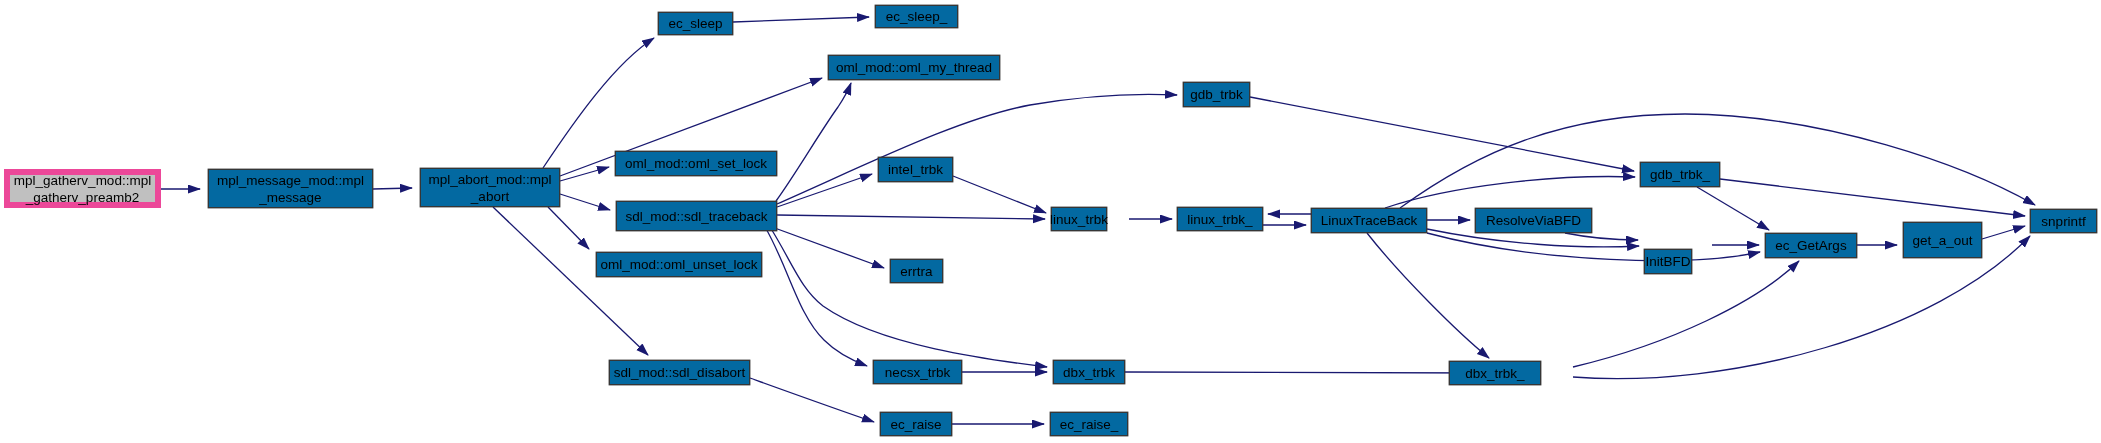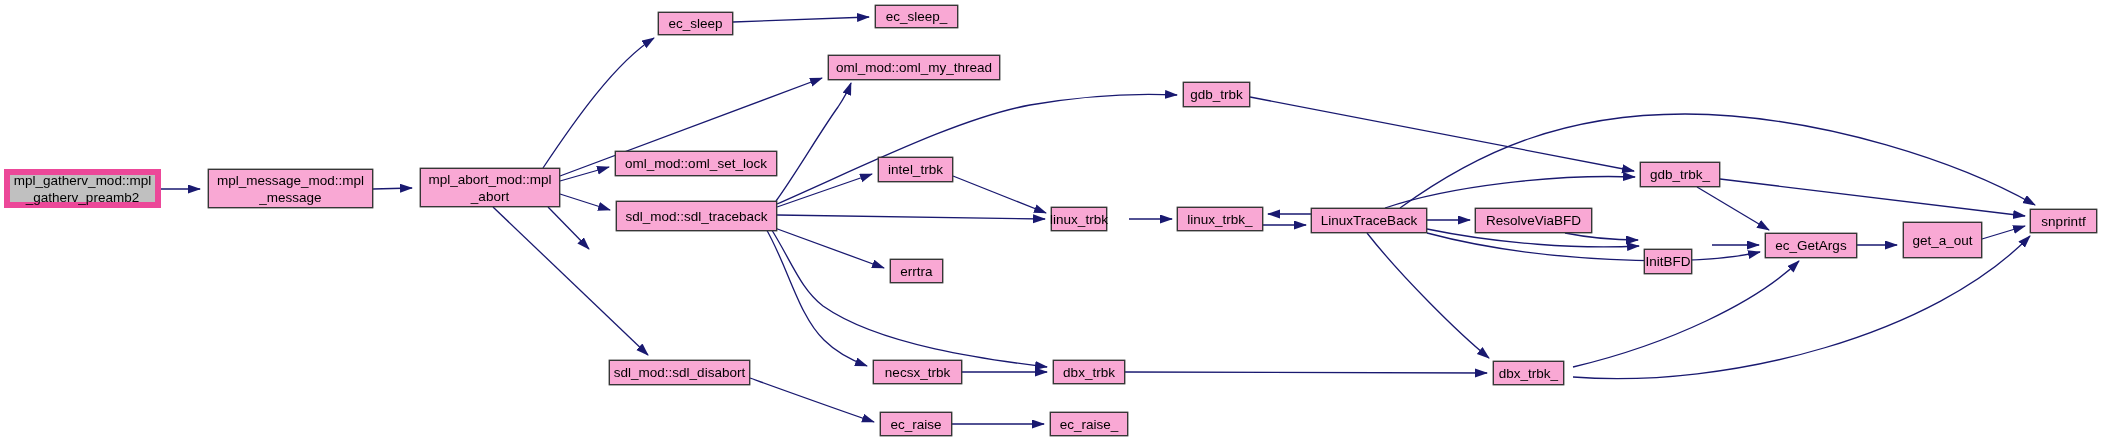--- a/index.html
+++ b/index.html
@@ -8,21 +8,21 @@
     width:2101px;height:443px;
     background:#ffffff;
     font-family:"Liberation Sans",sans-serif;
     overflow:hidden;
   }
   #edge-layer{position:absolute;left:0;top:0;width:2101px;height:443px;}
   .e{fill:none;stroke:#191970;stroke-width:1.3px;}
   .node{
     position:absolute;
     box-sizing:border-box;
-    background:#f9a8d4;
+    background:#0369a1;
     border:1px solid #363636;
     box-shadow:0 0 0 0.4px #363636;
     color:#000000;
     font-size:13.5px;
     line-height:17px;
     display:flex;
     flex-direction:column;
     align-items:center;
     justify-content:center;
     text-align:center;
@@ -110,20 +110,23 @@
   </div>
   <div class="node" style="left:828px;top:55px;width:172px;height:25px">
     <span>oml_mod::oml_my_thread</span>
   </div>
   <div class="node" style="left:615px;top:151px;width:162px;height:25px">
     <span>oml_mod::oml_set_lock</span>
   </div>
   <div class="node" style="left:616px;top:201px;width:161px;height:30px">
     <span>sdl_mod::sdl_traceback</span>
   </div>
+  <div class="node" style="left:596px;top:252px;width:166px;height:25px">
+    <span>oml_mod::oml_unset_lock</span>
+  </div>
   <div class="node" style="left:609px;top:360px;width:141px;height:25px">
     <span>sdl_mod::sdl_disabort</span>
   </div>
 
   <div class="node" style="left:878px;top:157px;width:75px;height:25px">
     <span>intel_trbk</span>
   </div>
   <div class="node" style="left:890px;top:259px;width:53px;height:24px">
     <span>errtra</span>
   </div>
@@ -157,21 +160,21 @@
   <div class="node" style="left:2030px;top:209px;width:67px;height:24px">
     <span>snprintf</span>
   </div>
 
   <div class="node" style="left:873px;top:360px;width:89px;height:24px">
     <span>necsx_trbk</span>
   </div>
   <div class="node" style="left:1053px;top:360px;width:72px;height:24px">
     <span>dbx_trbk</span>
   </div>
-  <div class="node" style="left:1493px;top:361px;width:71px;height:24px">
+  <div class="node" style="left:1449px;top:361px;width:92px;height:24px">
     <span>dbx_trbk_</span>
   </div>
   <div class="node" style="left:880px;top:412px;width:72px;height:24px">
     <span>ec_raise</span>
   </div>
   <div class="node" style="left:1050px;top:412px;width:78px;height:24px">
     <span>ec_raise_</span>
   </div>
 
 </div>

